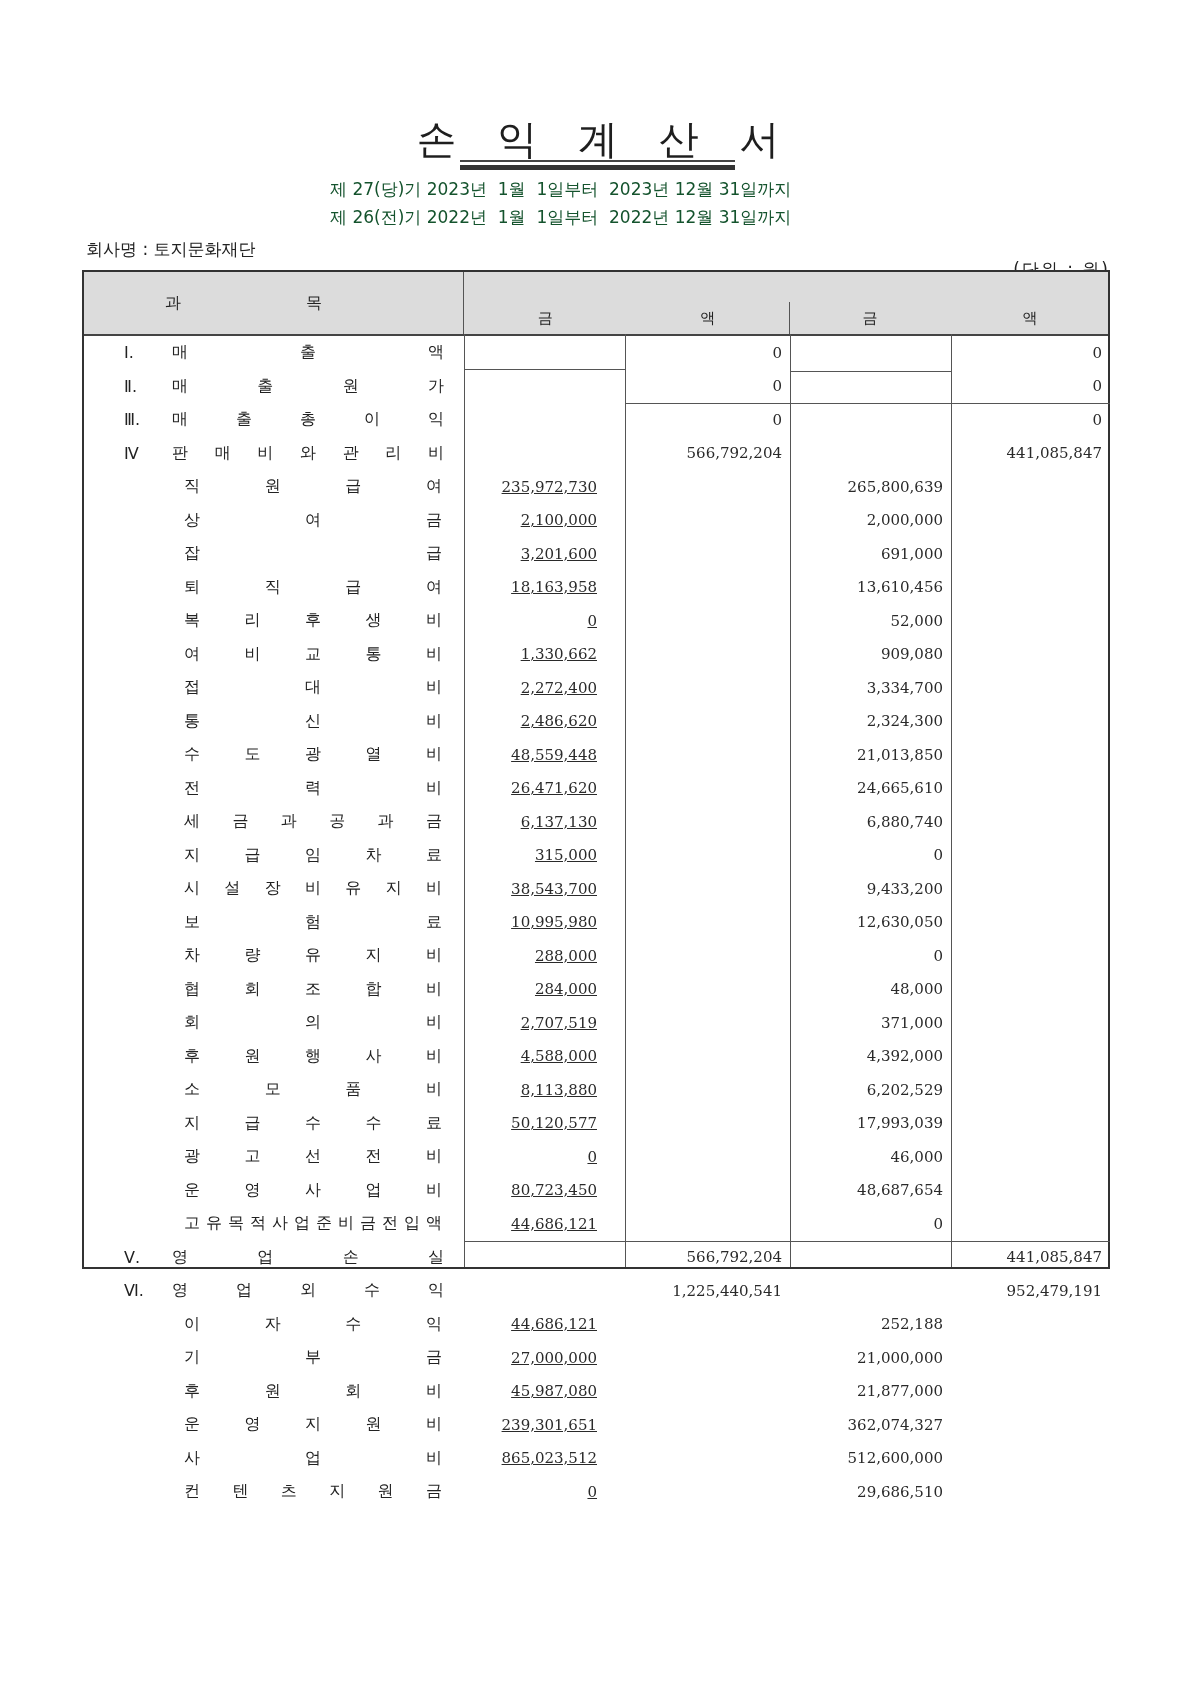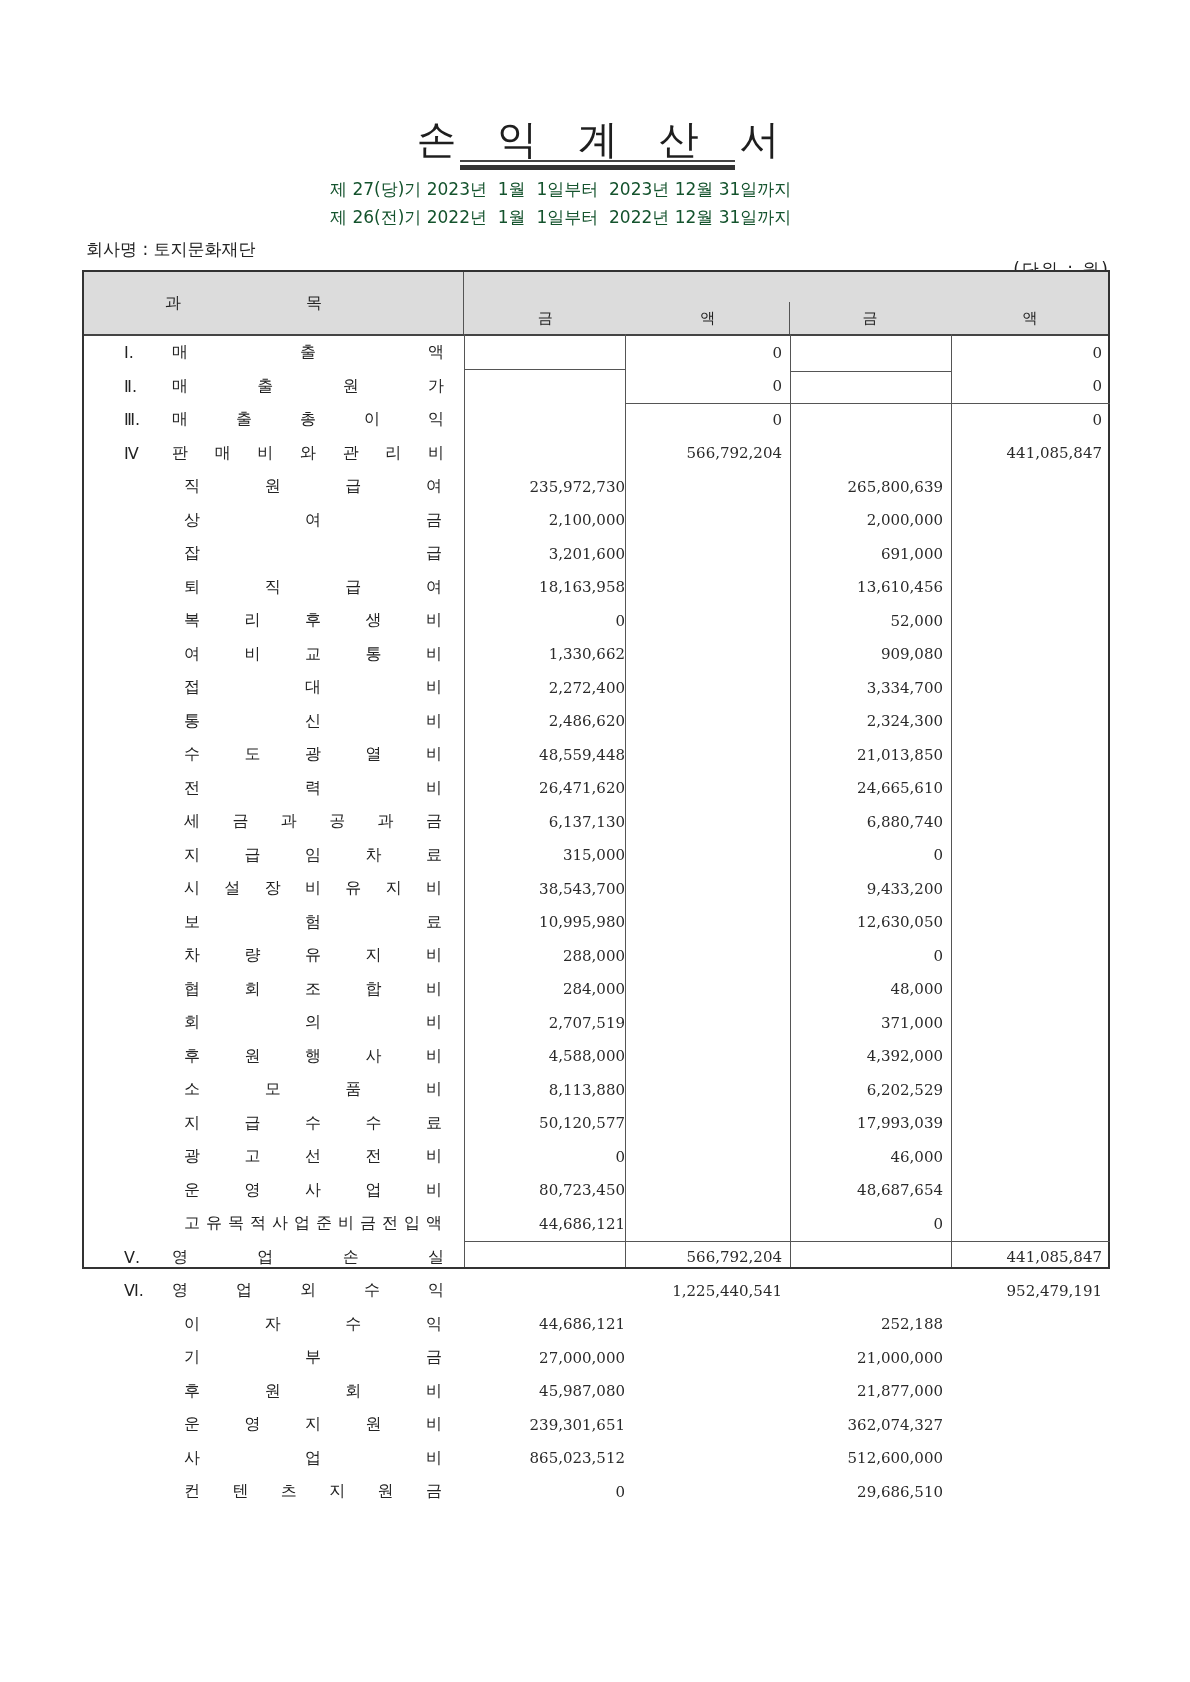--- a/index.html
+++ b/index.html
@@ -38,21 +38,21 @@
   .row .label { position: absolute; top: 0; height: 33.5px; display: flex; align-items: center;
                 font-size: 16px; color: #222; box-sizing: border-box; }
   .row .label .num { display: inline-block; width: 48px; }
   .row .label .txt { display: flex; justify-content: space-between; flex: 1; }
   .row.section .label { left: 40px; width: 320px; }
   .row.item .label { left: 100px; width: 258px; }
   .row.item.dense .label .txt { justify-content: space-between; letter-spacing: 0; }
   .cell { position: absolute; top: 0; height: 33.5px; display: flex; align-items: center;
           justify-content: flex-end; font-family: "DejaVu Serif", serif; font-size: 15px; color: #2a2a2a;
           box-sizing: border-box; padding-right: 8px; }
-  .c1 { left: 388px; width: 161px; }
+  .c1 { left: 360px; width: 161px; text-decoration: underline; }
   .c2 { left: 541px; width: 165px; }
   .c3 { left: 706px; width: 161px; }
   .c4 { left: 867px; width: 159px; }
   .hline { position: absolute; height: 1px; background: #555; }
 </style>
 </head>
 <body>
 
 <div class="title">손 익 계 산 서</div>
 <div class="title-rule">

